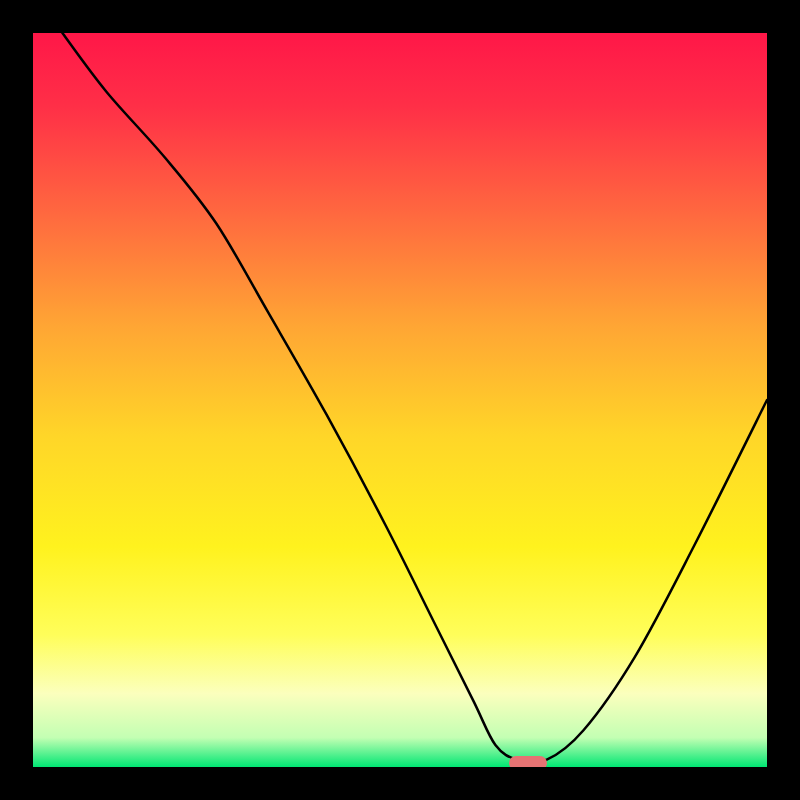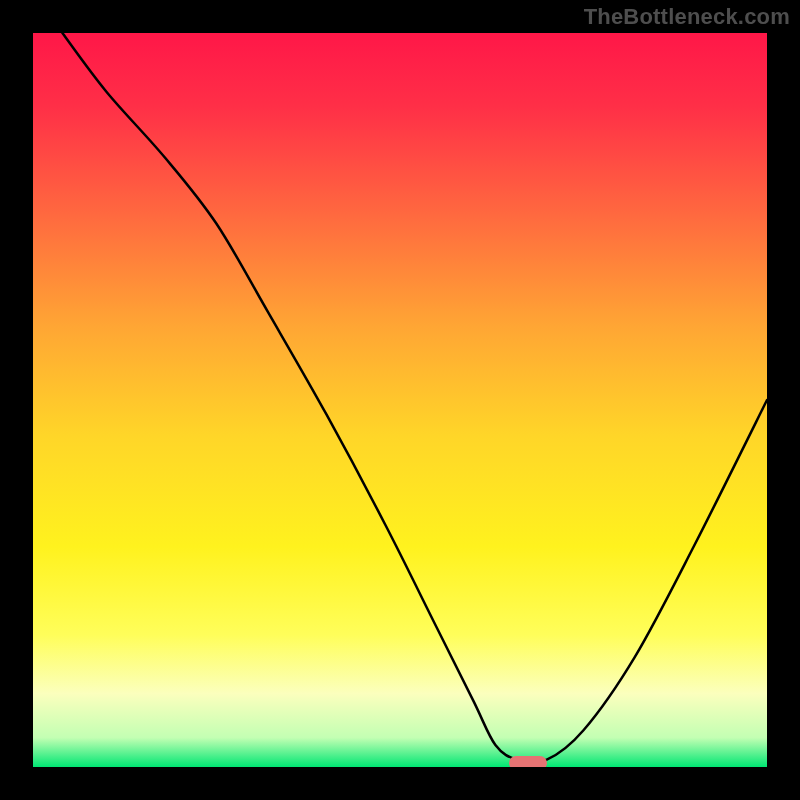--- a/index.html
+++ b/index.html
@@ -29,21 +29,20 @@
     border-radius: 7px;
     transform: translate(-50%, -50%);
     z-index: 2;
   }
 </style>
 </head>
 <body>
 
 <div class="frame">
 
-  <div class="watermark">TheBottleneck.com</div>
 
   <div class="plot">
     <svg id="plot-svg" viewBox="0 0 734 734" preserveAspectRatio="none">
       <defs>
         <linearGradient id="bg-grad" x1="0" y1="0" x2="0" y2="1">
             <stop offset="0%" stop-color="#ff1748"></stop>
             <stop offset="10%" stop-color="#ff2f47"></stop>
             <stop offset="25%" stop-color="#ff6a3f"></stop>
             <stop offset="40%" stop-color="#ffa634"></stop>
             <stop offset="55.00000000000001%" stop-color="#ffd628"></stop>

